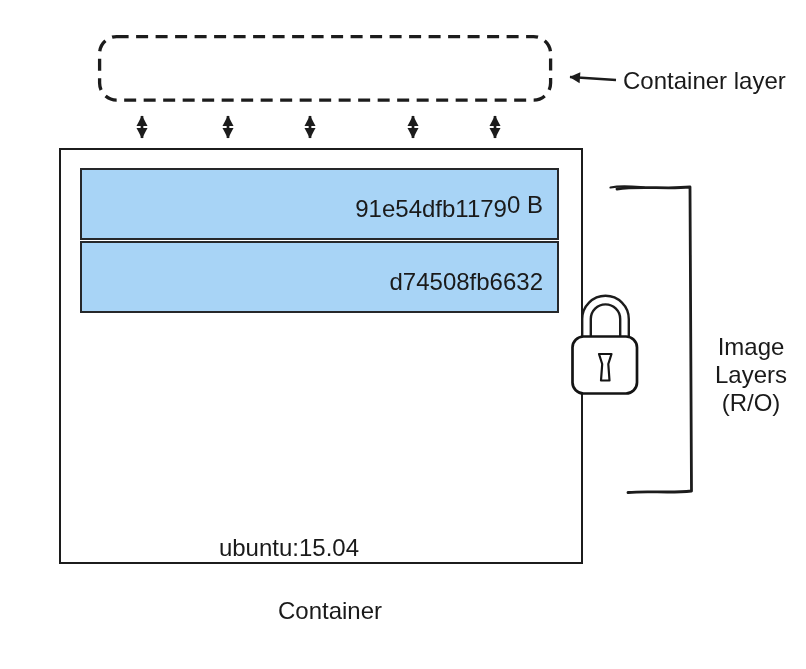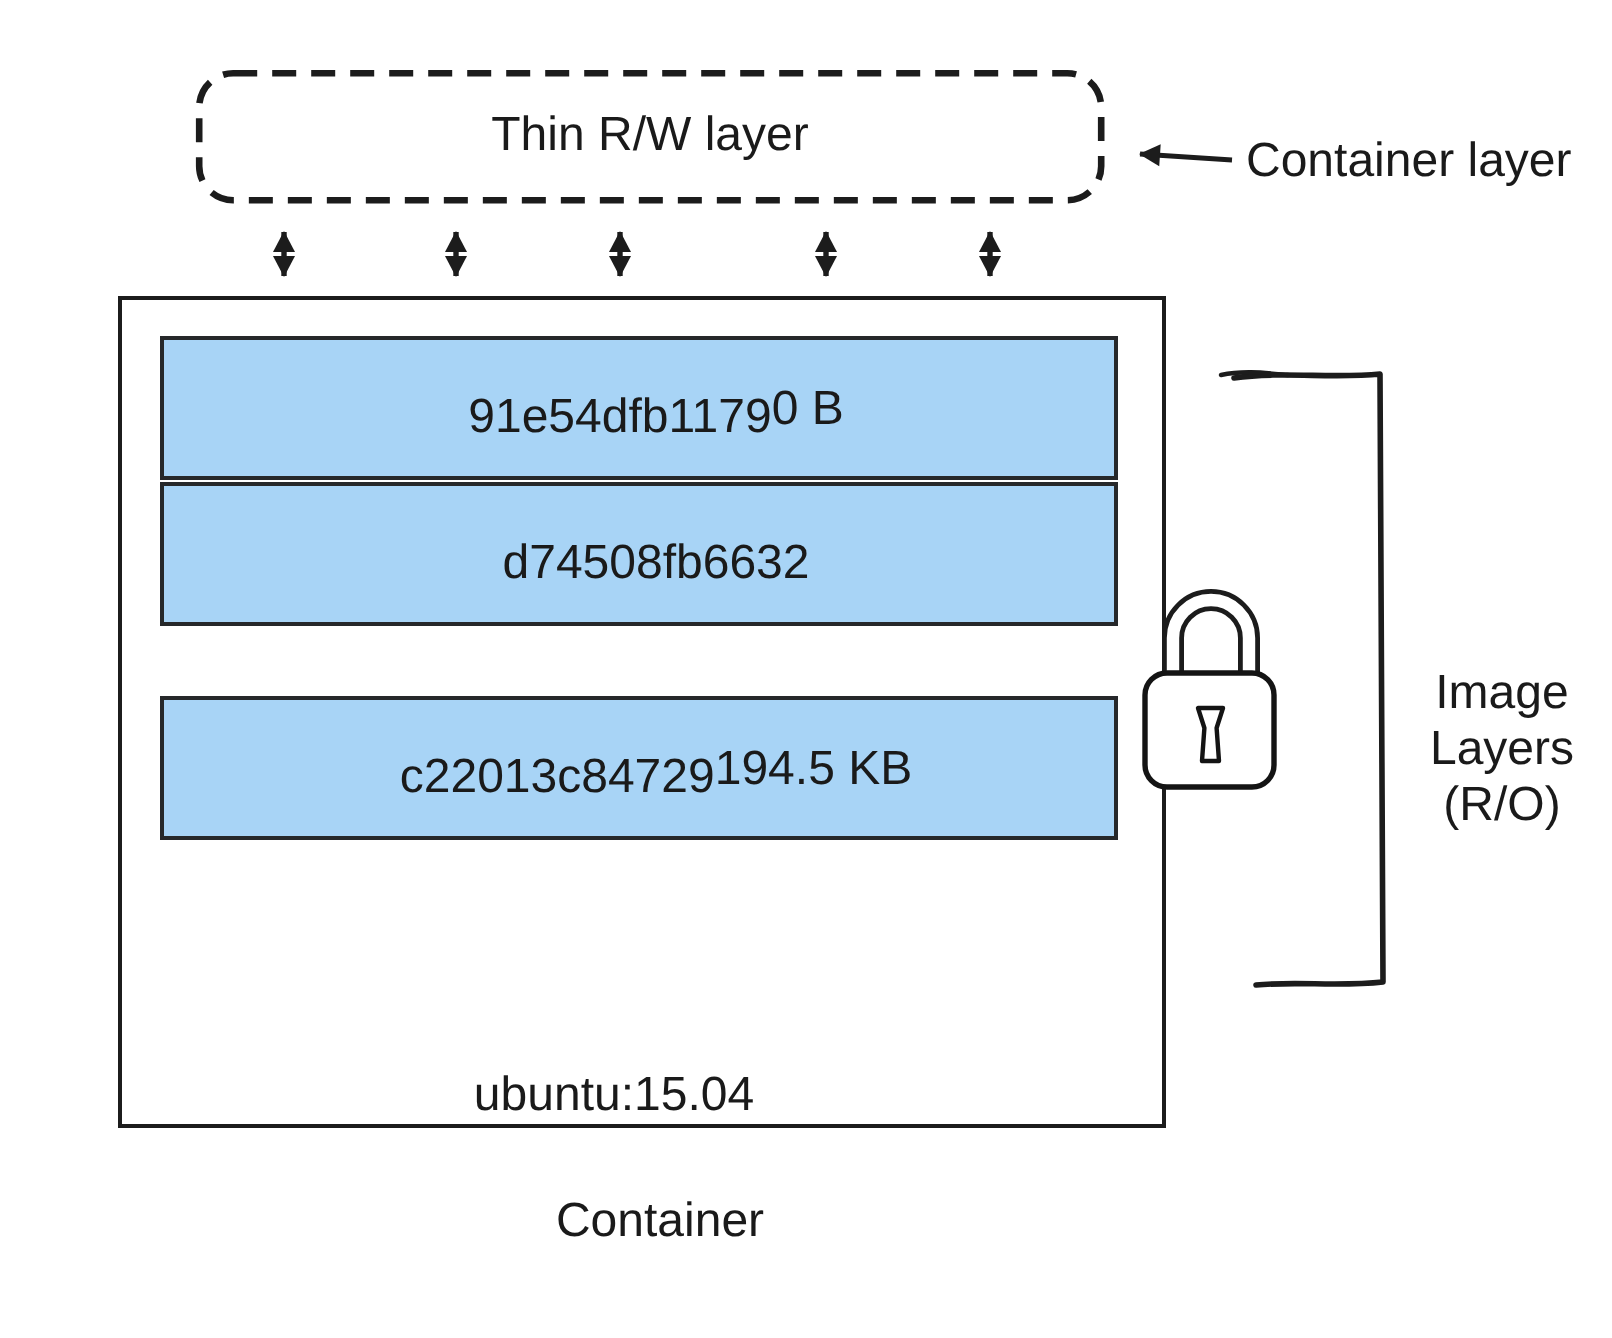--- a/index.html
+++ b/index.html
@@ -38,33 +38,33 @@
     border: 2.6px solid var(--stroke);
     background: #ffffff;
     box-sizing: border-box;
   }
   .layer {
     position: absolute;
     left: 19px; width: 479px; height: 72px;
     background: var(--layer-fill);
     border: 2.2px solid #26282a;
     box-sizing: border-box;
-    display: flex; align-items: center; justify-content: center;
+    display: flex; align-items: center; justify-content: flex-end;
     padding: 10px 14px 0 31px;
     font-size: 24px;
   }
   .layer-size { transform: translateY(-4px); }
   .layer-1 { top: 18px; }
   .layer-2 { top: 91px; }
   .layer-3 { top: 198px; }
   .layer-4 { top: 290px; }
 
   .base-image-label {
     left: 59px; top: 534px; width: 460px;
-    text-align: center; font-size: 24px; padding-left: 18px;
+    text-align: center; font-size: 24px;
   }
   .caption {
     left: 61px; top: 596px; width: 538px;
     text-align: center; font-size: 24px; line-height: 29px;
   }
   .caption span { display: block; }
 
   
   svg.overlay {
     position: absolute; left: 0; top: 0;
@@ -80,24 +80,20 @@
 
 <div class="stage" style="--layer-fill: #a8d4f6; --stroke: #1c1c1c;">
 
   <div class="abs container-box">
     <div class="layer layer-1">
       <span class="layer-id">91e54dfb1179</span>
       <span class="layer-size">0 B</span>
     </div>
     <div class="layer layer-2">
       <span class="layer-id">d74508fb6632</span>
-    </div>
-    <div class="layer layer-3">
-      <span class="layer-id">c22013c84729</span>
-      <span class="layer-size">194.5 KB</span>
     </div>
   </div>
 
   <svg class="overlay" viewBox="0 0 806 669">
     <defs>
       <marker id="ah" markerUnits="userSpaceOnUse" markerWidth="12" markerHeight="12" viewBox="0 0 12 12" refX="10.5" refY="6" orient="auto-start-reverse">
         <path d="M0.5,0.5 L11,6 L0.5,11.5 z" class="ink-fill"></path>
       </marker>
     </defs>
 
@@ -119,21 +115,20 @@
     </g>
 
     <g>
       <path d="M586.5,340 L586.5,319 A19,19 0 0 1 624.5,319 L624.5,340" class="ink" stroke-width="11"></path>
       <path d="M586.5,340 L586.5,319 A19,19 0 0 1 624.5,319 L624.5,340" stroke="#ffffff" stroke-width="6.2" fill="none"></path>
       <rect x="572.5" y="336.5" width="64.5" height="57" rx="11" class="paper" stroke="#141414" stroke-width="2.7"></rect>
       <path d="M599,354 h12.5 l-3.2,10 l1.2,16.5 h-8.5 l1.2,-16.5 z" class="paper" stroke="#141414" stroke-width="2.2" stroke-linejoin="round"></path>
     </g>
   </svg>
 
-  <div class="abs thin-label">Thin R/W layer</div>
 
   <div class="abs container-layer-label">Container layer</div>
 
   <div class="abs image-layers-label">
     <span>Image</span>
     <span>Layers</span>
     <span>(R/O)</span>
   </div>
 
   <div class="abs base-image-label">ubuntu:15.04</div>

